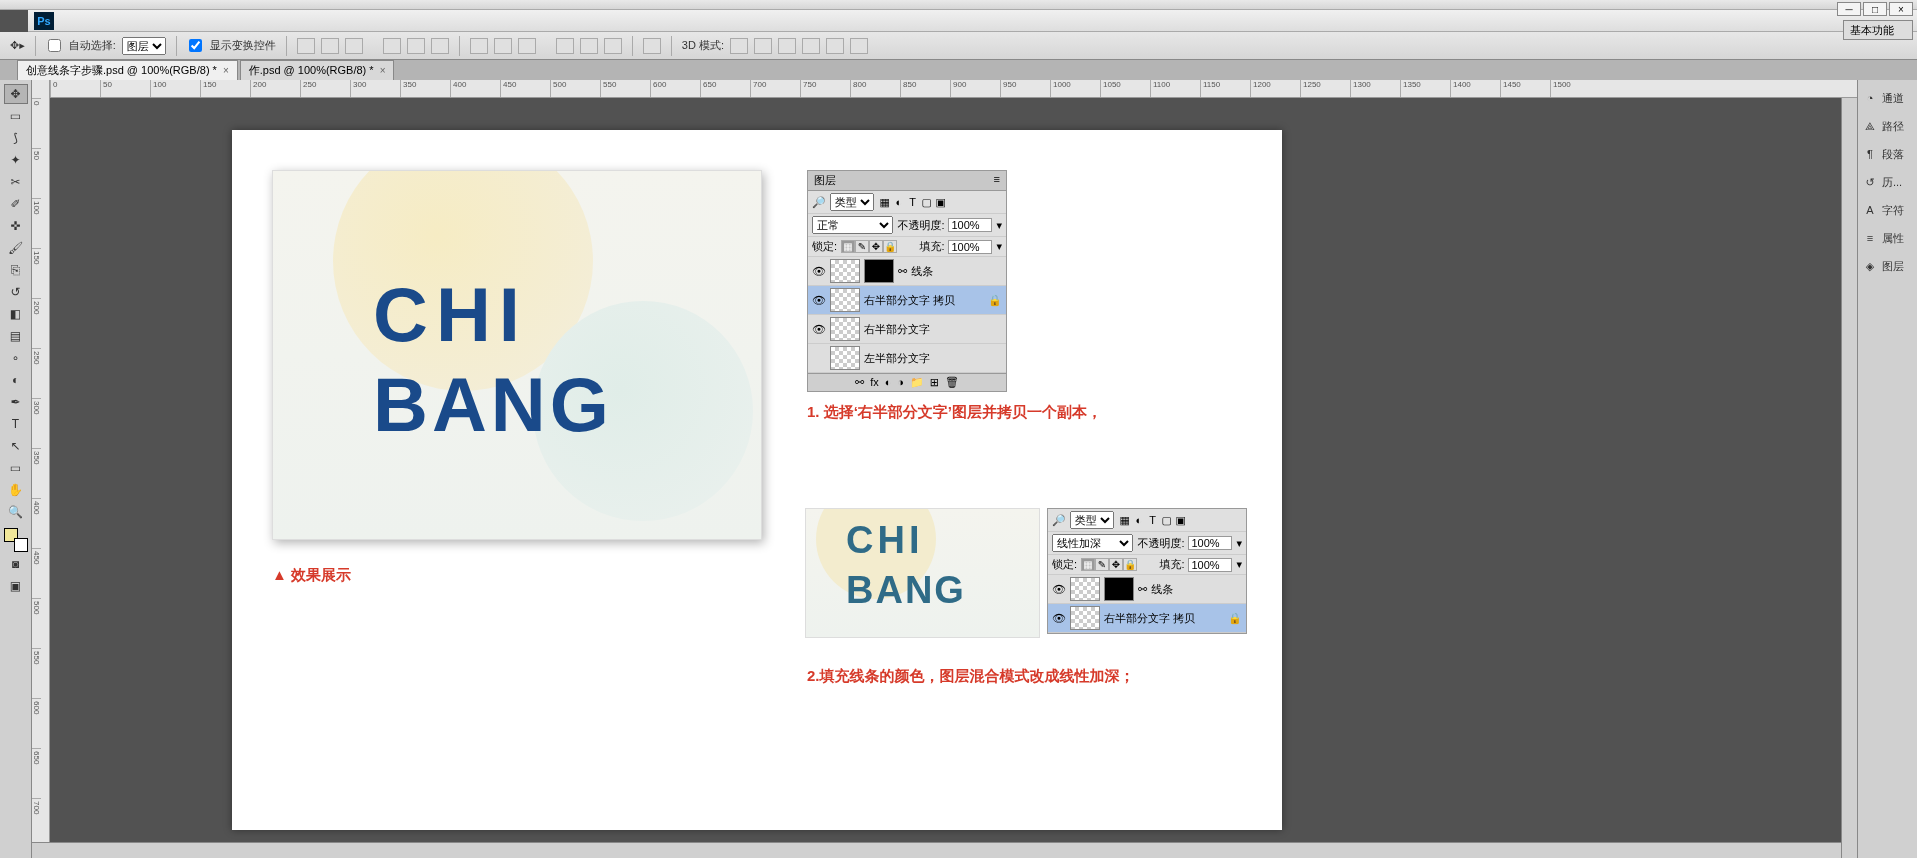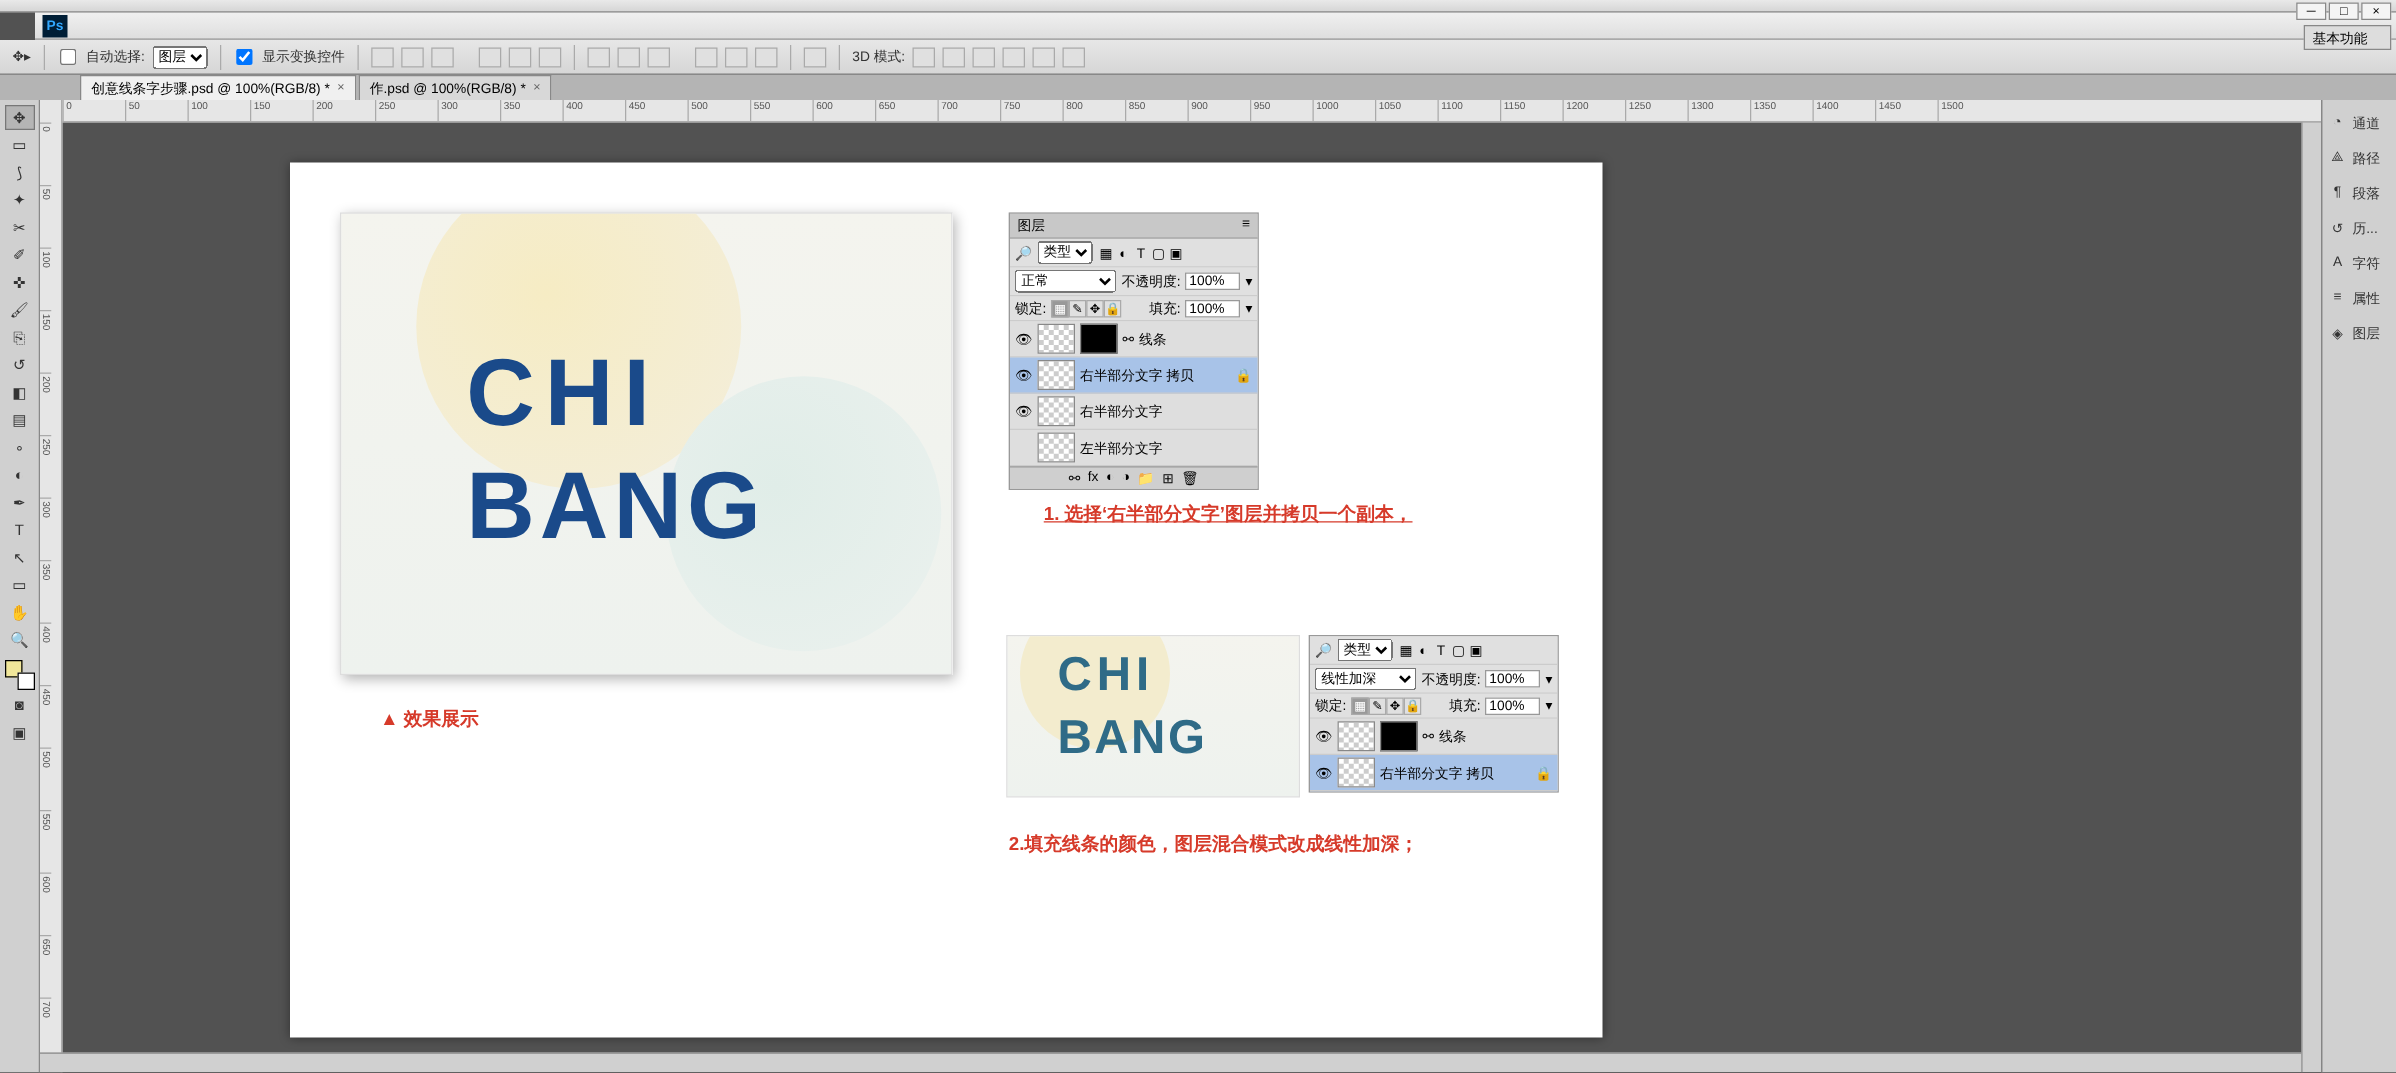--- a/index.html
+++ b/index.html
@@ -17,21 +17,21 @@
 
 
 .optionsbar { height:28px; background:linear-gradient(#e7e7e7,#d6d6d6); display:flex; align-items:center; padding:0 10px; font-size:11px; color:#333; border-bottom:1px solid #888; gap:6px; }
 .optionsbar .sep { width:1px; height:20px; background:#aaa; margin:0 4px; }
 .optionsbar select { font-size:11px; height:18px; }
 .optionsbar input[type=checkbox]{ margin:0 2px; }
 .opt-icon { width:18px; height:16px; border:1px solid #aaa; background:#e0e0e0; display:inline-block; }
 .workspace-drop { position:absolute; right:4px; top:20px; height:20px; background:#ddd; border:1px solid #888; padding:2px 18px 2px 6px; font-size:11px; }
 
 
-.doctabs { height:20px; background:#b4b4b4; display:flex; align-items:flex-end; font-size:11px; padding-left:64px; }
+.doctabs { height:20px; background:#b4b4b4; display:flex; align-items:flex-end; font-size:11px; padding-left:17px; }
 .doctab { background:#d8d8d8; border:1px solid #888; border-bottom:none; padding:2px 8px; margin-right:2px; display:flex; align-items:center; gap:6px; }
 .doctab.active { background:#f0f0f0; }
 .doctab .x { font-size:10px; color:#666; }
 
 
 .mainwrap { display:flex; height:calc(100% - 80px); }
 .toolbox { width:32px; background:#d0d0d0; border-right:1px solid #888; display:flex; flex-direction:column; align-items:center; padding-top:4px; gap:2px; }
 .tool { width:24px; height:20px; border:1px solid transparent; display:flex; align-items:center; justify-content:center; font-size:12px; color:#333; }
 .tool.active { background:#b5b5b5; border:1px solid #777; }
 .fgbg { position:relative; width:24px; height:24px; margin-top:4px; }
@@ -43,21 +43,21 @@
 .hruler span{ width:50px; flex:none; border-left:1px solid #aaa; padding-left:2px; }
 .vruler .vlab { height:50px; font-size:8px; color:#555; writing-mode:vertical-lr; border-top:1px solid #aaa; padding-top:2px; }
 .document-bg { position:absolute; left:200px; top:50px; width:1050px; height:700px; background:#fff; box-shadow:0 0 8px rgba(0,0,0,.4); }
 
 
 .preview-box { position:absolute; left:40px; top:40px; width:490px; height:370px; background:linear-gradient(#f4f4ee,#eef2ee); box-shadow:2px 3px 10px rgba(0,0,0,.3); border:1px solid #ddd; overflow:hidden; }
 .circle1{position:absolute;left:60px;top:-40px;width:260px;height:260px;border-radius:50%;background:radial-gradient(circle at 40% 40%,#f6ecc4,#f3eedc);} 
 .circle2{position:absolute;left:260px;top:130px;width:220px;height:220px;border-radius:50%;background:radial-gradient(circle at 40% 40%,#e0ede8,#ebf1ee);} 
 .chi-text{position:absolute;left:100px;top:100px;font-size:76px;font-weight:900;letter-spacing:8px;color:#1a4a8a;font-family:Arial,sans-serif;}
 .bang-text{position:absolute;left:100px;top:190px;font-size:76px;font-weight:900;letter-spacing:4px;color:#1a4a8a;font-family:Arial,sans-serif;}
-.caption1 { position:absolute; left:72px; top:436px; color:#d63a2a; font-size:15px; font-weight:bold; }
+.caption1 { position:absolute; left:40px; top:436px; color:#d63a2a; font-size:15px; font-weight:bold; }
 .caption1::before{content:"▲ ";}
 
 
 .panel-inset { position:absolute; border:1px solid #999; background:#d8d8d8; font-size:11px; }
 .panel-inset .panel-tab { background:#c8c8c8; padding:2px 6px; border-bottom:1px solid #999; display:flex; justify-content:space-between; }
 .panel-inset .panel-row { display:flex; align-items:center; padding:2px 4px; gap:4px; border-bottom:1px solid #ccc; background:#e0e0e0; }
 .panel-inset select{font-size:11px;height:18px;}
 .panel-inset .filter-icons span{ display:inline-block; width:14px; text-align:center; font-size:11px; }
 .panel-inset .layer-list { background:#dedede; }
 .panel-inset .layer { display:flex; align-items:center; padding:2px 4px; gap:4px; border-bottom:1px solid #ccc; }
@@ -295,21 +295,21 @@
           <span>⚯</span>
           <span>fx</span>
           <span>◐</span>
           <span>◑</span>
           <span>📁</span>
           <span>⊞</span>
           <span>🗑</span>
         </div>
       </div>
 
-      <div class="instr" style="left:603px;top:271px;text-decoration:underline;">
+      <div class="instr" style="left:575px;top:271px;">
         <div>1. 选择‘右半部分文字’图层并拷贝一个副本，</div>
       </div>
 
       <div class="preview2">
         <div class="c1"></div>
         <div class="t1">CHI</div>
         <div class="t2">BANG</div>
       </div>
 
       <div class="panel-inset" style="left:815px;top:378px;width:200px;">

